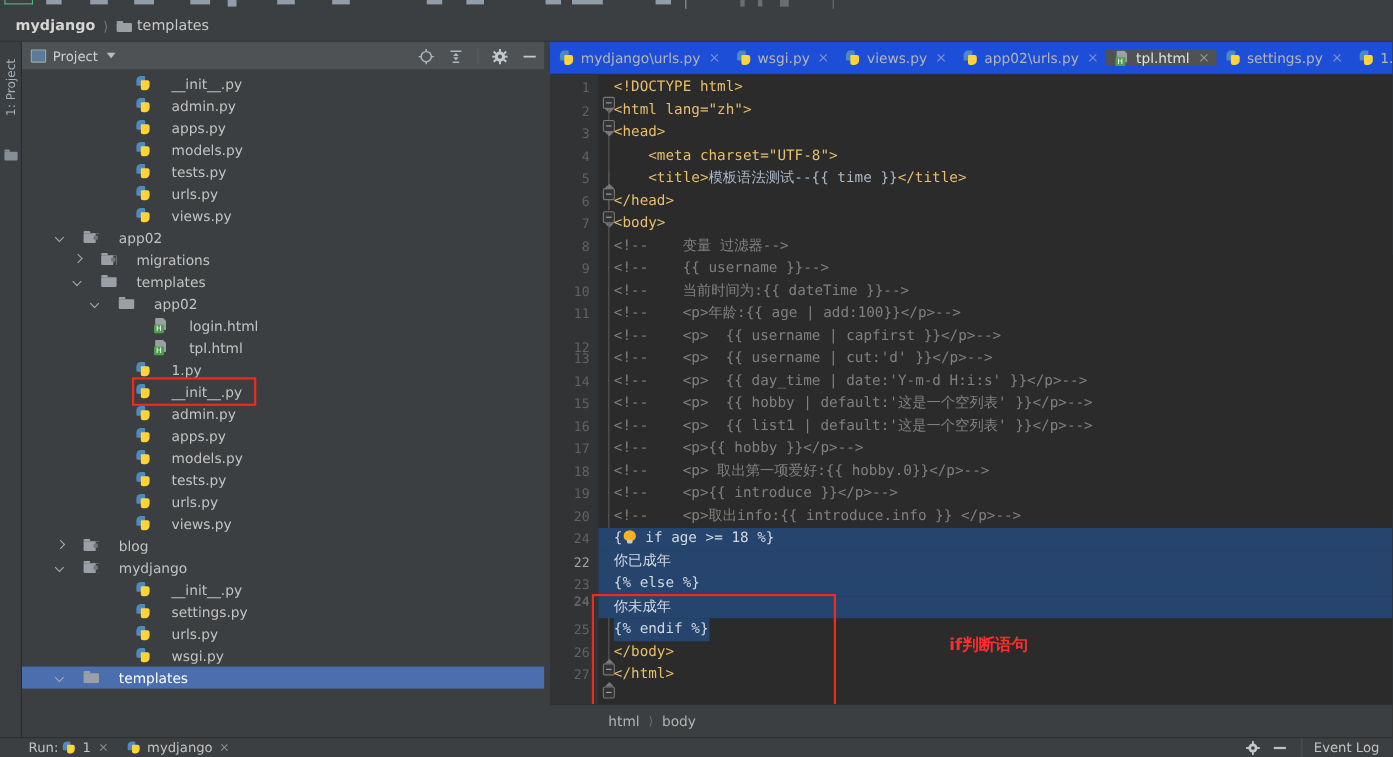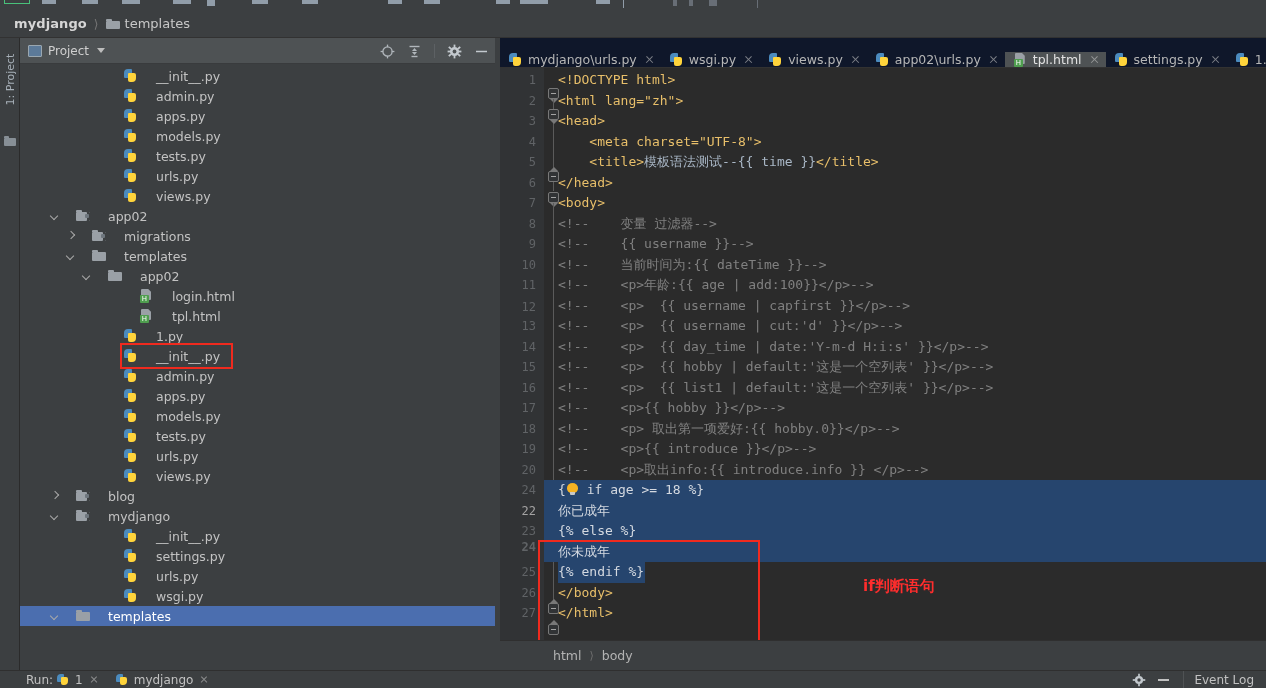--- a/index.html
+++ b/index.html
@@ -185,21 +185,21 @@
     background: #3c3f41;
   }
 
   
   .editor-wrap {
     position: absolute; left: 500px; top: 38px; width: 766px; height: 632px;
     background: #2b2b2b;
   }
   .tabs {
     position: relative; height: 30px; width: 100%;
-    background: #0f172a; display: flex; align-items: flex-end;
+    background: #1d4ed8; display: flex; align-items: center;
     border-bottom: 1px solid #323232; overflow: hidden;
   }
   .tab {
     display: flex; align-items: center; padding: 0 7px 0 8px;
     font-size: 12.5px; color: #b6b6b6; white-space: nowrap; cursor: pointer;
     position: relative;
   }
   .tab.active { background: #4e5254; color: #e2e2e2; }
   .tab .ticon { width: 15px; height: 15px; margin-right: 5px; }
   .tab .xclose {
@@ -624,21 +624,21 @@
           <div class="ln" style="top: 22.5px;">2</div>
           <div class="ln" style="top: 43px;">3</div>
           <div class="ln" style="top: 63.5px;">4</div>
           <div class="ln" style="top: 84px;">5</div>
           <div class="ln" style="top: 104.5px;">6</div>
           <div class="ln" style="top: 125px;">7</div>
           <div class="ln" style="top: 145.5px;">8</div>
           <div class="ln" style="top: 166px;">9</div>
           <div class="ln" style="top: 186.5px;">10</div>
           <div class="ln" style="top: 207px;">11</div>
-          <div class="ln" style="top: 229px; margin-left: 28px;">12</div>
+          <div class="ln" style="top: 238px; margin-left: 28px;">12</div>
           <div class="ln" style="top: 248px;">13</div>
           <div class="ln" style="top: 268.5px;">14</div>
           <div class="ln" style="top: 289px;">15</div>
           <div class="ln" style="top: 309.5px;">16</div>
           <div class="ln" style="top: 330px;">17</div>
           <div class="ln" style="top: 350.5px;">18</div>
           <div class="ln" style="top: 371px;">19</div>
           <div class="ln" style="top: 391.5px;">20</div>
           <div class="ln" style="top: 412px;">24</div>
           <div class="ln cur" style="top: 432.5px;">22</div>

